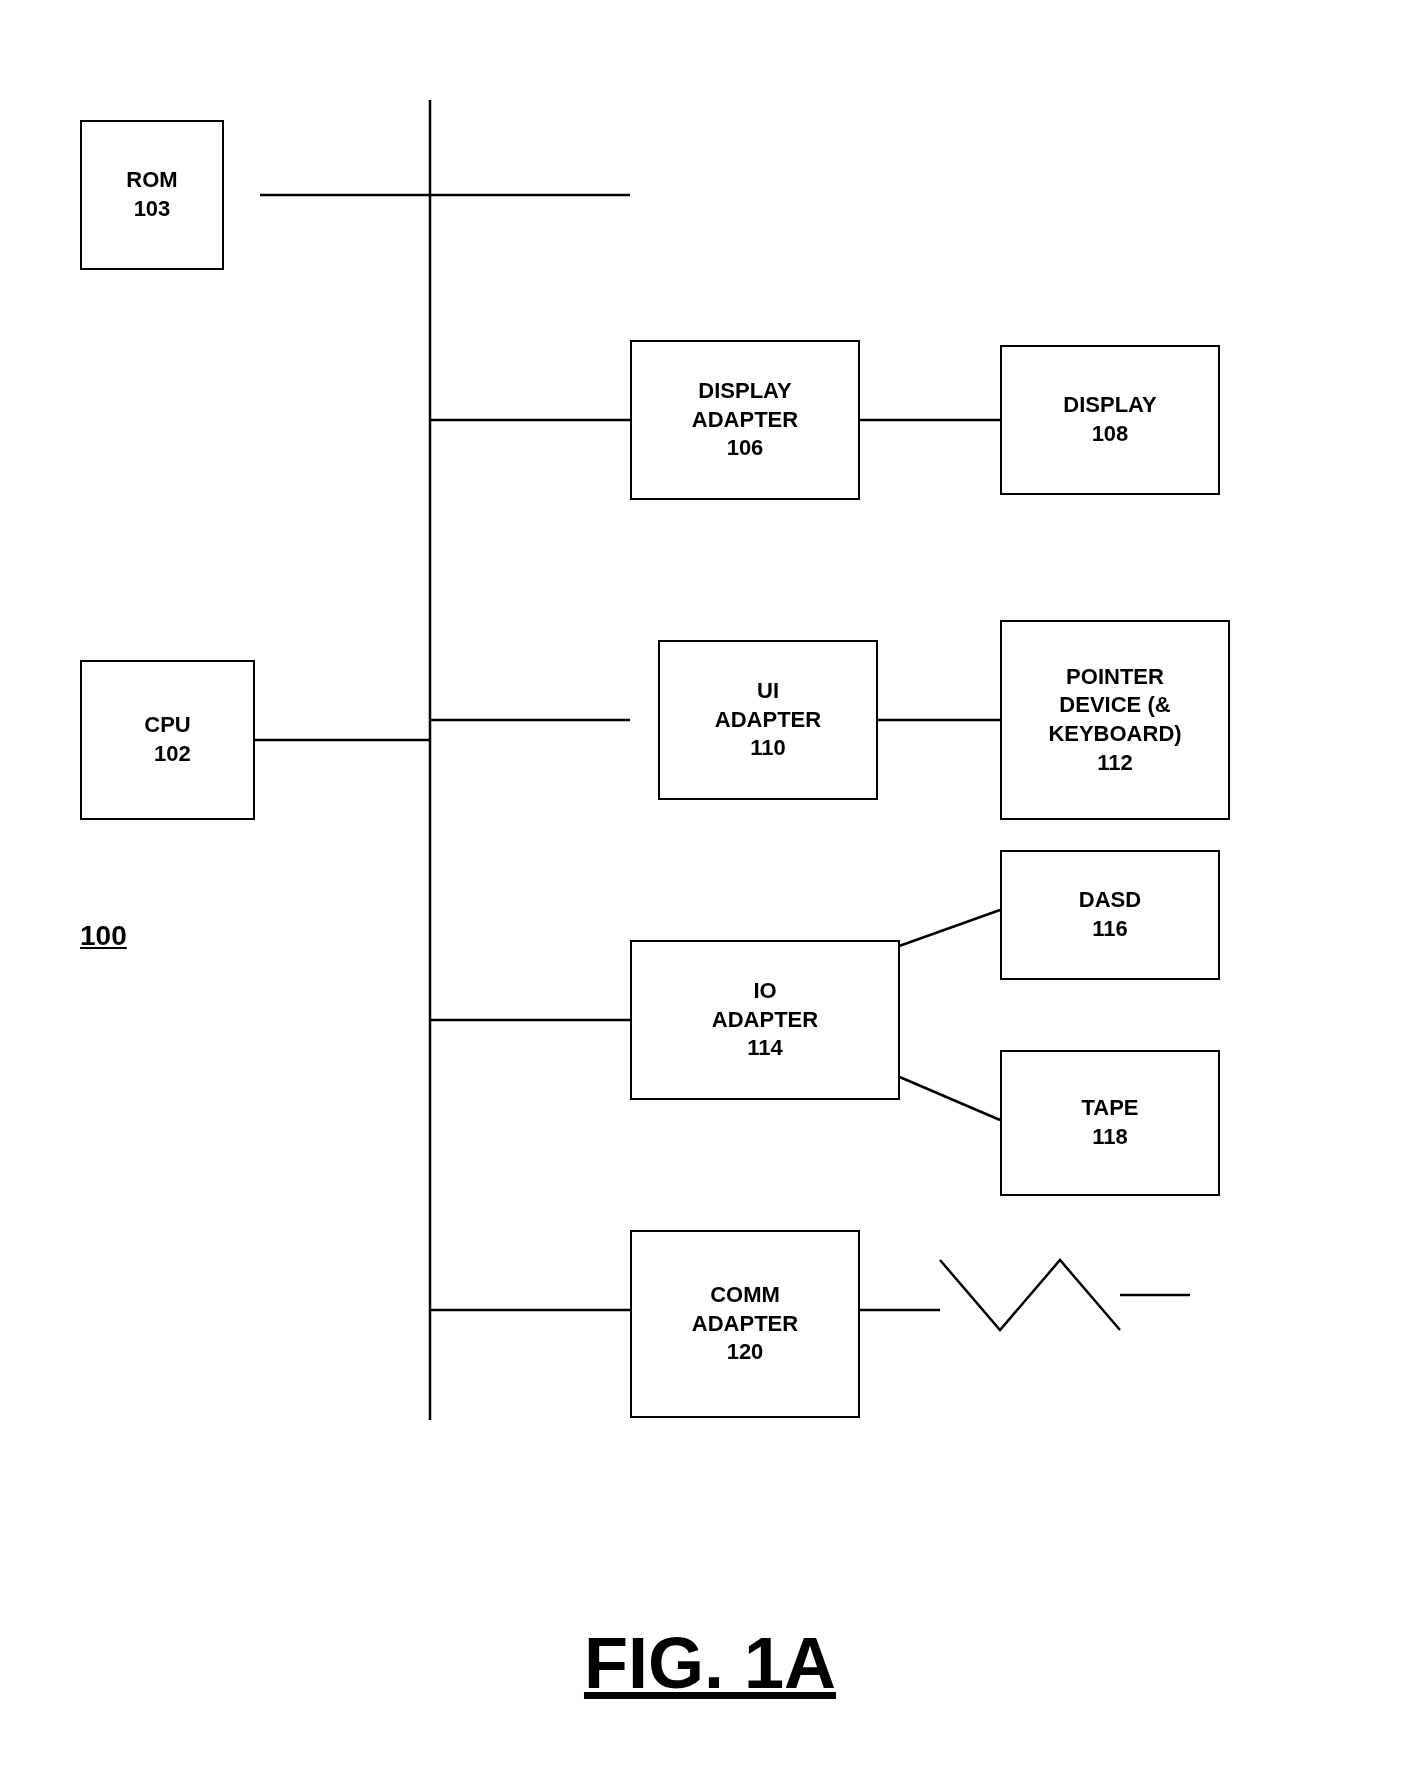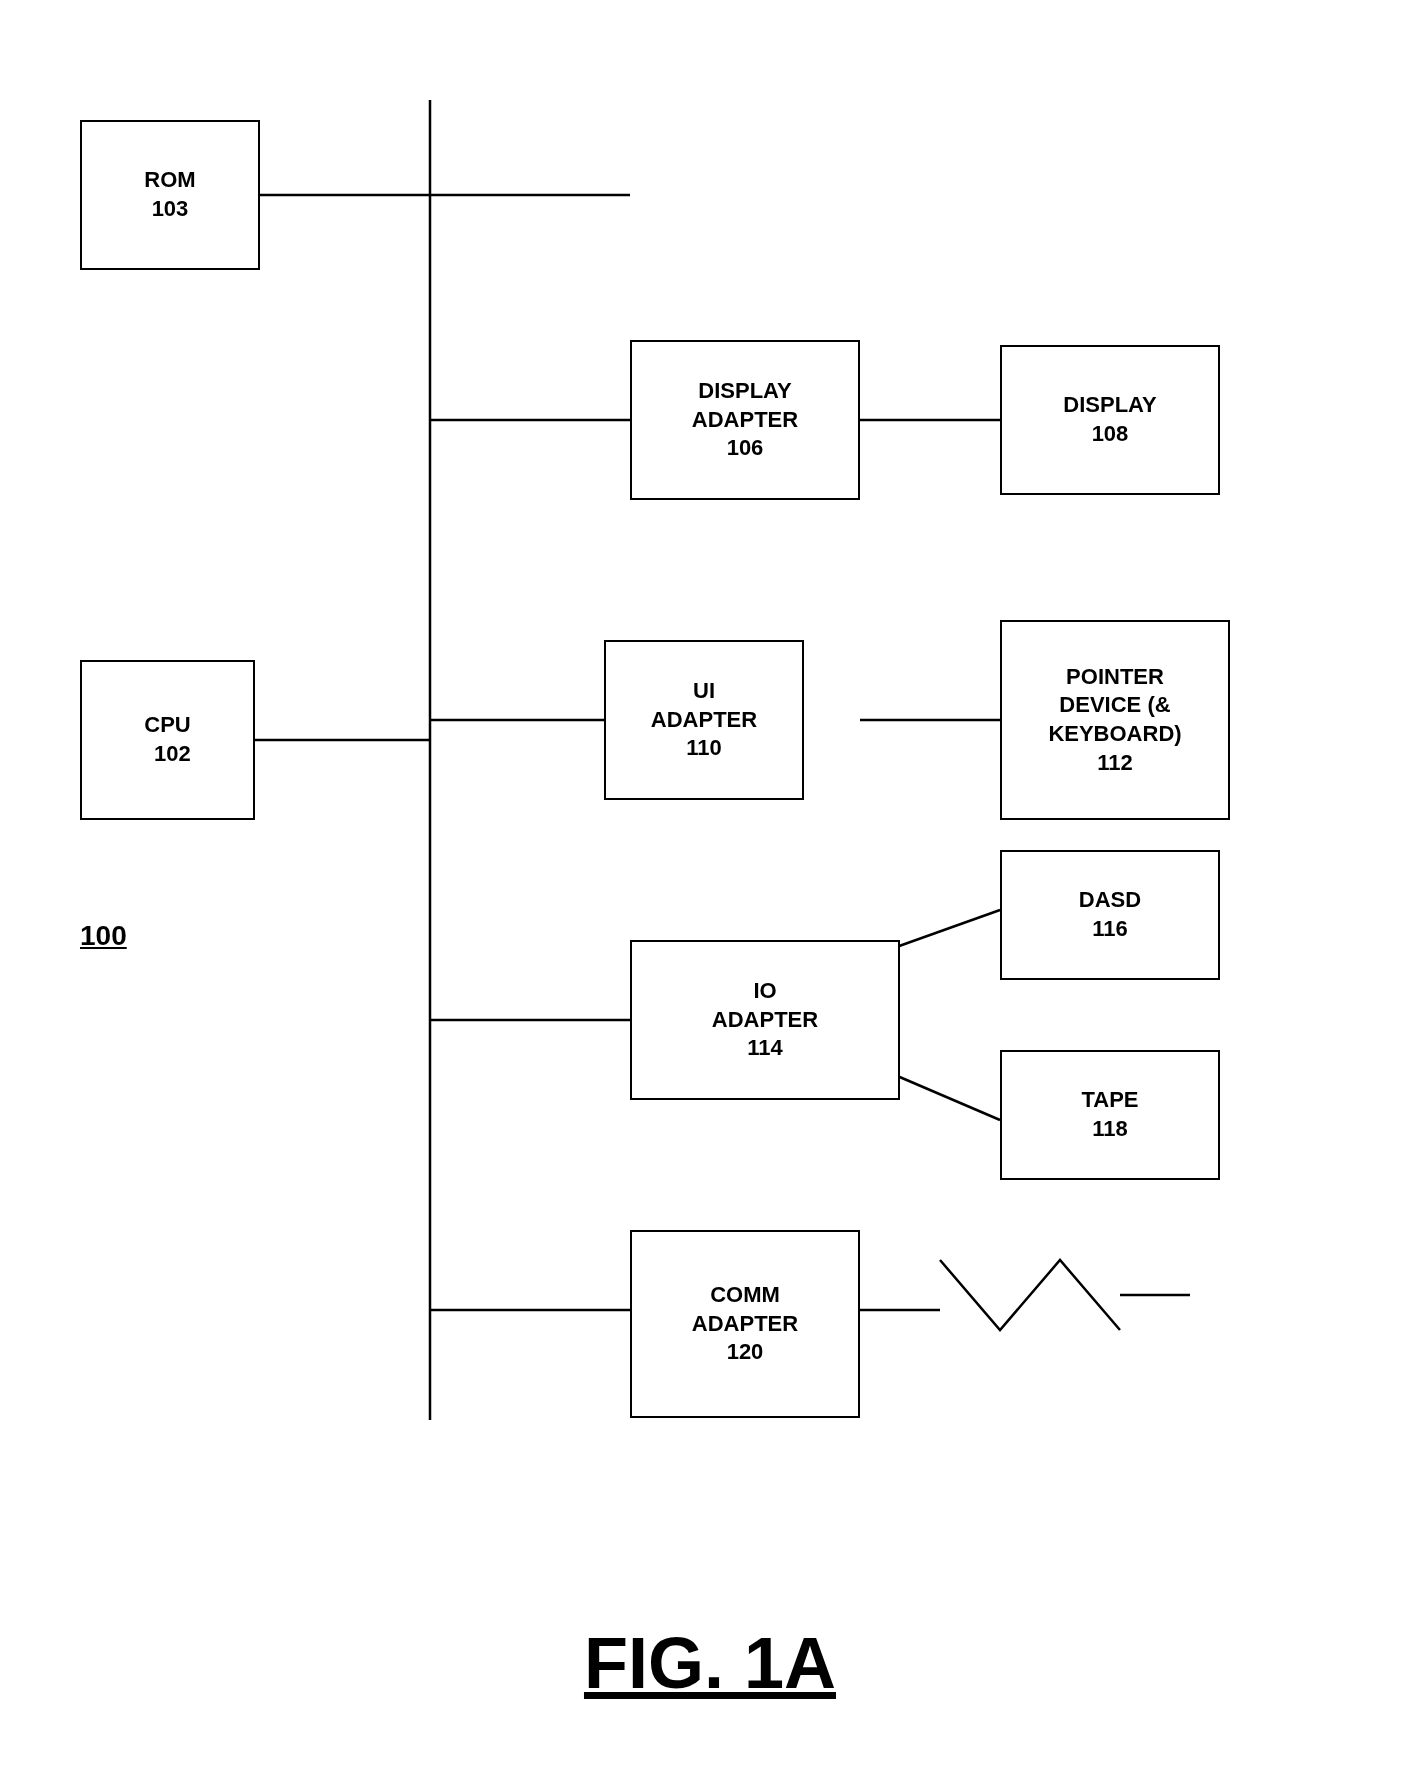--- a/index.html
+++ b/index.html
@@ -94,54 +94,54 @@
     <line x1="820" y1="920" x2="820" y2="1020" stroke="#000" stroke-width="2.5"></line>
 
     <line x1="390" y1="1270" x2="590" y2="1270" stroke="#000" stroke-width="2.5"></line>
 
     <line x1="820" y1="1270" x2="900" y2="1270" stroke="#000" stroke-width="2.5"></line>
 
     <polyline points="900,1220 960,1290 1020,1220 1080,1290" stroke="#000" stroke-width="2.5" fill="none"></polyline>
     <line x1="1080" y1="1255" x2="1150" y2="1255" stroke="#000" stroke-width="2.5"></line>
   </svg>
 
-  <div class="box" style="left:40px; top:80px; width:180px; height:150px;">
+  <div class="box" style="left:40px; top:80px; width:144px; height:150px;">
     <span>ROM<br>103</span>
   </div>
 
 
   <div class="box" style="left:40px; top:620px; width:175px; height:160px;text-align:right;">
     <span>CPU<br>102</span>
   </div>
 
   <div class="box" style="left:590px; top:300px; width:230px; height:160px;">
     <span>DISPLAY<br>ADAPTER<br>106</span>
   </div>
 
   <div class="box" style="left:960px; top:305px; width:220px; height:150px;">
     <span>DISPLAY<br>108</span>
   </div>
 
-  <div class="box" style="left:564px; top:600px; width:200px; height:160px;">
+  <div class="box" style="left:618px; top:600px; width:220px; height:160px;">
     <span>UI<br>ADAPTER<br>110</span>
   </div>
 
   <div class="box" style="left:960px; top:580px; width:230px; height:200px;">
     <span>POINTER<br>DEVICE (&amp;<br>KEYBOARD)<br>112</span>
   </div>
 
   <div class="box" style="left:590px; top:900px; width:270px; height:160px;">
     <span>IO<br>ADAPTER<br>114</span>
   </div>
 
   <div class="box" style="left:960px; top:810px; width:220px; height:130px;">
     <span>DASD<br>116</span>
   </div>
 
-  <div class="box" style="left:960px; top:1010px; width:220px; height:130px;">
+  <div class="box" style="left:960px; top:1010px; width:220px; height:146px;">
     <span>TAPE<br>118</span>
   </div>
 
   <div class="box" style="left:590px; top:1190px; width:230px; height:188px;">
     <span>COMM<br>ADAPTER<br>120</span>
   </div>
 
   <div class="system-label" style="left:40px; top:880px;">
     <span>100</span>
   </div>

